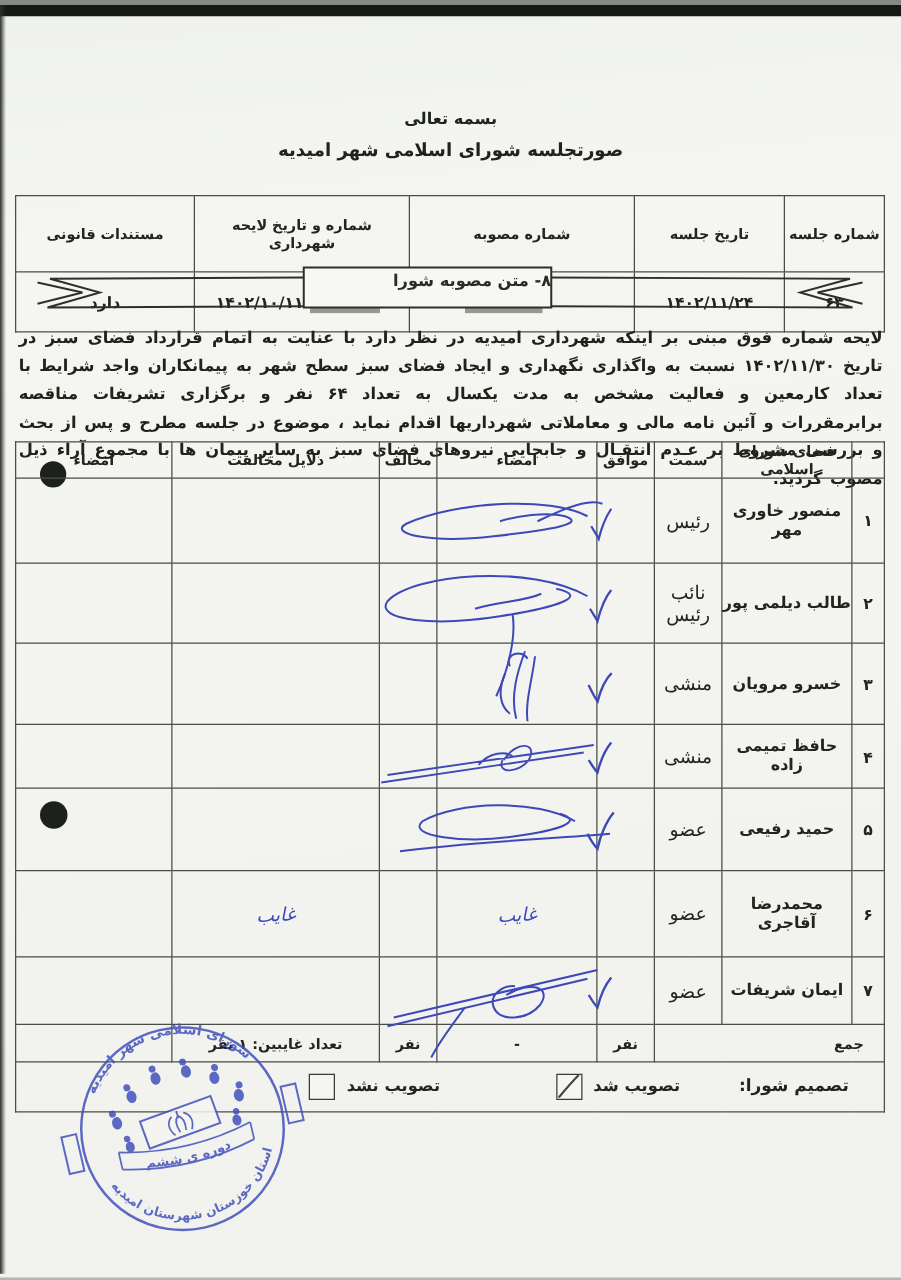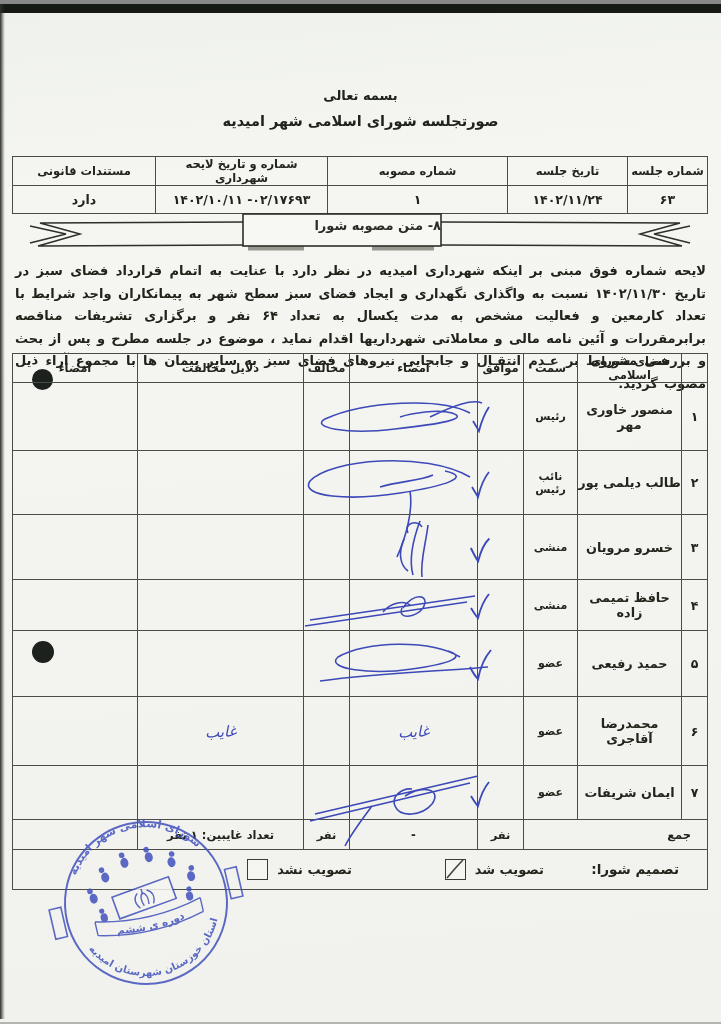--- a/index.html
+++ b/index.html
@@ -19,41 +19,41 @@
   
   .doc-header{position:absolute;top:84px;left:0;right:0;text-align:center;}
   .bismillah{font-size:13px;font-weight:bold;margin-bottom:10px;}
   .doc-title{font-size:14.5px;font-weight:bold;margin-bottom:11px;}
   .doc-term{font-size:12.5px;font-weight:bold;}
 
   
   table{border-collapse:collapse;table-layout:fixed;}
   .info-table{position:absolute;top:152px;right:13px;width:695px;}
   .info-table td{border:1.2px solid #4c4c46;text-align:center;vertical-align:middle;
-    font-size:11.5px;font-weight:bold;height:28px;padding:0 3px;color:#23251c;}
+    font-size:11.5px;font-weight:bold;height:28px;padding:16px 3px;color:#23251c;}
   .info-table tr.vals td{font-size:12.5px;}
 
   
   .ribbon{position:absolute;top:206px;left:22px;width:676px;height:50px;}
   .ribbon-label{position:absolute;top:214px;left:245px;width:196px;
     font-size:13px;font-weight:bold;color:#2b2d25;}
 
   
   .res-text{position:absolute;top:256px;right:15px;left:15px;
     font-size:13px;font-weight:600;line-height:22.6px;text-align:justify;
     text-align-last:right;color:#21231a;letter-spacing:0.1px;word-spacing:1.5px;}
 
   
   .members-table{position:absolute;top:349px;right:13px;width:695px;}
   .members-table td,.members-table th{border:1.2px solid #4c4c46;vertical-align:middle;
     text-align:center;position:relative;color:#23251c;}
   .members-table th{font-size:11.5px;font-weight:bold;height:29px;}
   .m-no{font-size:12.5px;font-weight:bold;}
   .m-name{font-size:12.8px;font-weight:bold;}
-  .m-pos{font-size:11px;font-weight:700;color:#3d4036;}
+  .m-pos{font-size:15px;font-weight:400;color:#3d4036;}
   .sig-wrap{position:absolute;inset:0;overflow:visible;pointer-events:none;}
   .sig-wrap svg{position:absolute;overflow:visible;}
   .hand-note{font-size:15px;font-style:italic;color:#3d49b8;transform:rotate(-3deg);display:inline-block;}
   .totals-row td{height:30px;font-size:11.5px;font-weight:bold;}
   .totals-label{text-align:right !important;padding-right:16px;}
 
   
   .decision-cell{height:40px;}
   .d-label{position:absolute;right:28px;top:11px;font-size:13.5px;font-weight:bold;}
   .d-opt{position:absolute;top:9px;display:flex;align-items:center;gap:9px;}

